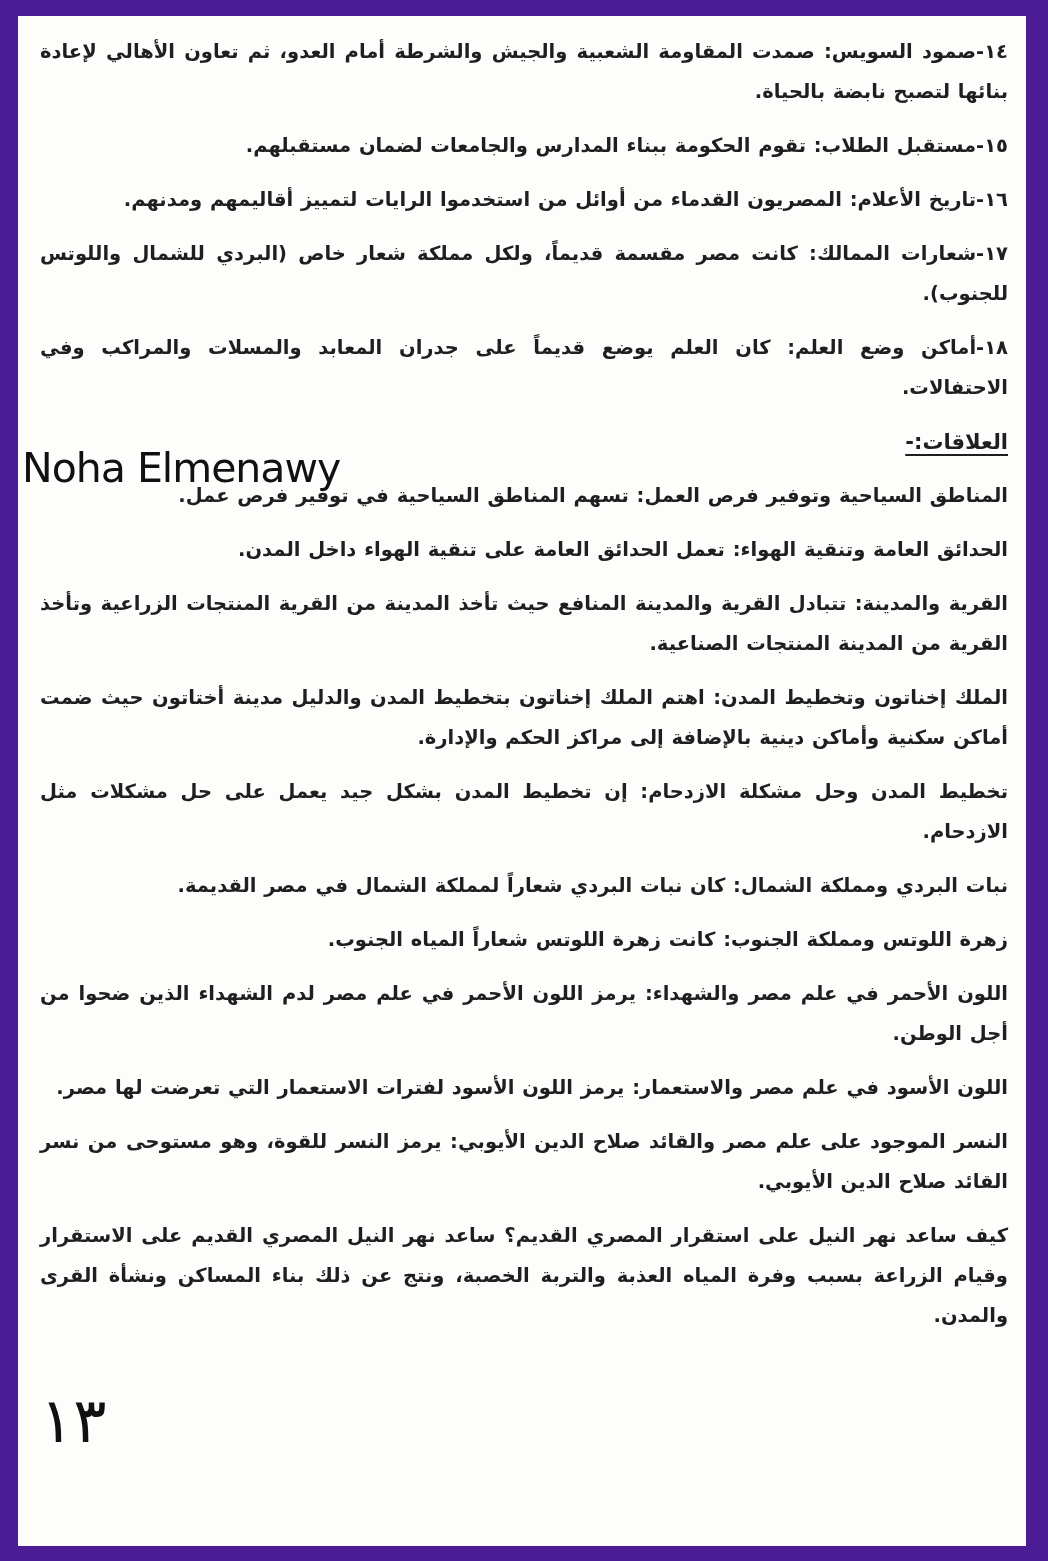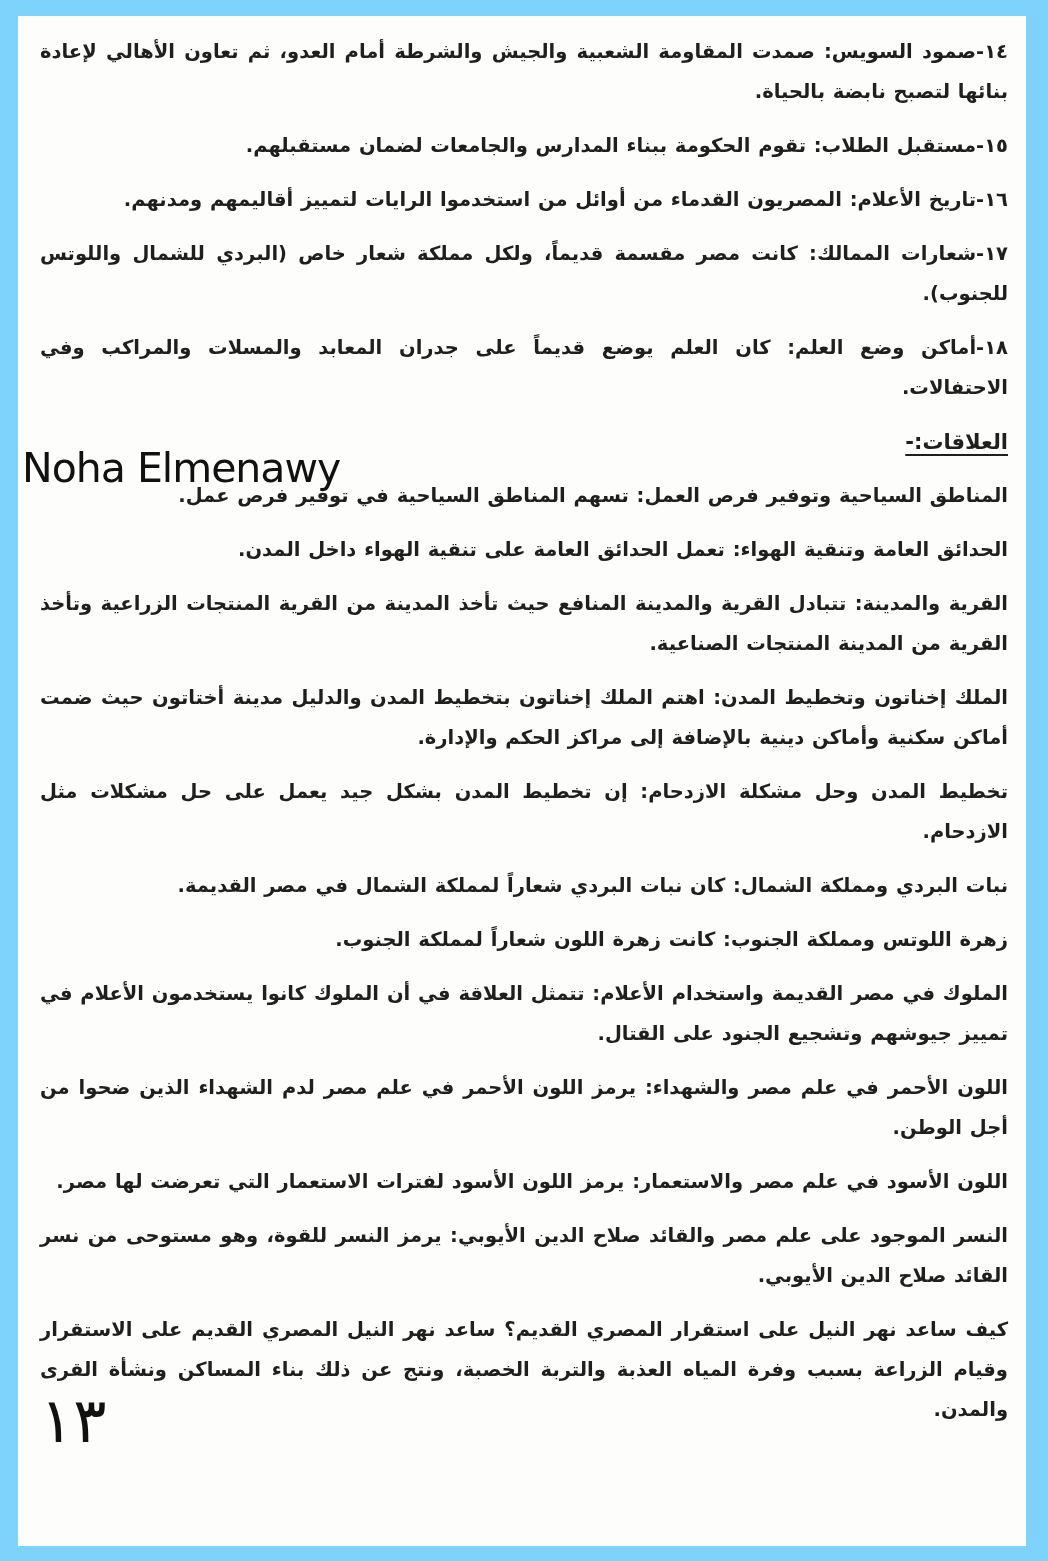--- a/index.html
+++ b/index.html
@@ -5,21 +5,21 @@
   html, body {
     margin: 0;
     padding: 0;
     background: #8a7a5c;
     font-family: "DejaVu Sans", sans-serif;
   }
   .frame {
     width: 1048px;
     height: 1561px;
     box-sizing: border-box;
-    background: #7dd3fc;
+    background: #4c1d95;
     padding: 16px 22px 15px 18px;
     margin: 0 auto;
     position: relative;
   }
   .sheet {
     width: 100%;
     height: 100%;
     box-sizing: border-box;
     background: #fdfdfb;
     position: relative;
@@ -79,22 +79,21 @@
         <div class="para">١٦-تاريخ الأعلام: المصريون القدماء من أوائل من استخدموا الرايات لتمييز أقاليمهم ومدنهم.</div>
         <div class="para">١٧-شعارات الممالك: كانت مصر مقسمة قديماً، ولكل مملكة شعار خاص (البردي للشمال واللوتس للجنوب).</div>
         <div class="para">١٨-أماكن وضع العلم: كان العلم يوضع قديماً على جدران المعابد والمسلات والمراكب وفي الاحتفالات.</div>
         <div class="heading">العلاقات:-</div>
         <div class="para">المناطق السياحية وتوفير فرص العمل: تسهم المناطق السياحية في توفير فرص عمل.</div>
         <div class="para">الحدائق العامة وتنقية الهواء: تعمل الحدائق العامة على تنقية الهواء داخل المدن.</div>
         <div class="para">القرية والمدينة: تتبادل القرية والمدينة المنافع حيث تأخذ المدينة من القرية المنتجات الزراعية وتأخذ القرية من المدينة المنتجات الصناعية.</div>
         <div class="para">الملك إخناتون وتخطيط المدن: اهتم الملك إخناتون بتخطيط المدن والدليل مدينة أختاتون حيث ضمت أماكن سكنية وأماكن دينية بالإضافة إلى مراكز الحكم والإدارة.</div>
         <div class="para">تخطيط المدن وحل مشكلة الازدحام: إن تخطيط المدن بشكل جيد يعمل على حل مشكلات مثل الازدحام.</div>
         <div class="para">نبات البردي ومملكة الشمال: كان نبات البردي شعاراً لمملكة الشمال في مصر القديمة.</div>
-        <div class="para">زهرة اللوتس ومملكة الجنوب: كانت زهرة اللون شعاراً لمملكة الجنوب.</div>
-        <div class="para">الملوك في مصر القديمة واستخدام الأعلام: تتمثل العلاقة في أن الملوك كانوا يستخدمون الأعلام في تمييز جيوشهم وتشجيع الجنود على القتال.</div>
+        <div class="para">زهرة اللوتس ومملكة الجنوب: كانت زهرة اللوتس شعاراً المياه الجنوب.</div>
         <div class="para">اللون الأحمر في علم مصر والشهداء: يرمز اللون الأحمر في علم مصر لدم الشهداء الذين ضحوا من أجل الوطن.</div>
         <div class="para">اللون الأسود في علم مصر والاستعمار: يرمز اللون الأسود لفترات الاستعمار التي تعرضت لها مصر.</div>
         <div class="para">النسر الموجود على علم مصر والقائد صلاح الدين الأيوبي: يرمز النسر للقوة، وهو مستوحى من نسر القائد صلاح الدين الأيوبي.</div>
         <div class="para">كيف ساعد نهر النيل على استقرار المصري القديم؟ ساعد نهر النيل المصري القديم على الاستقرار وقيام الزراعة بسبب وفرة المياه العذبة والتربة الخصبة، ونتج عن ذلك بناء المساكن ونشأة القرى والمدن.</div>
       </div>
     <div class="watermark">Noha Elmenawy</div>
     <div class="page-number">١٣</div>
   </div>
 </div>
 

